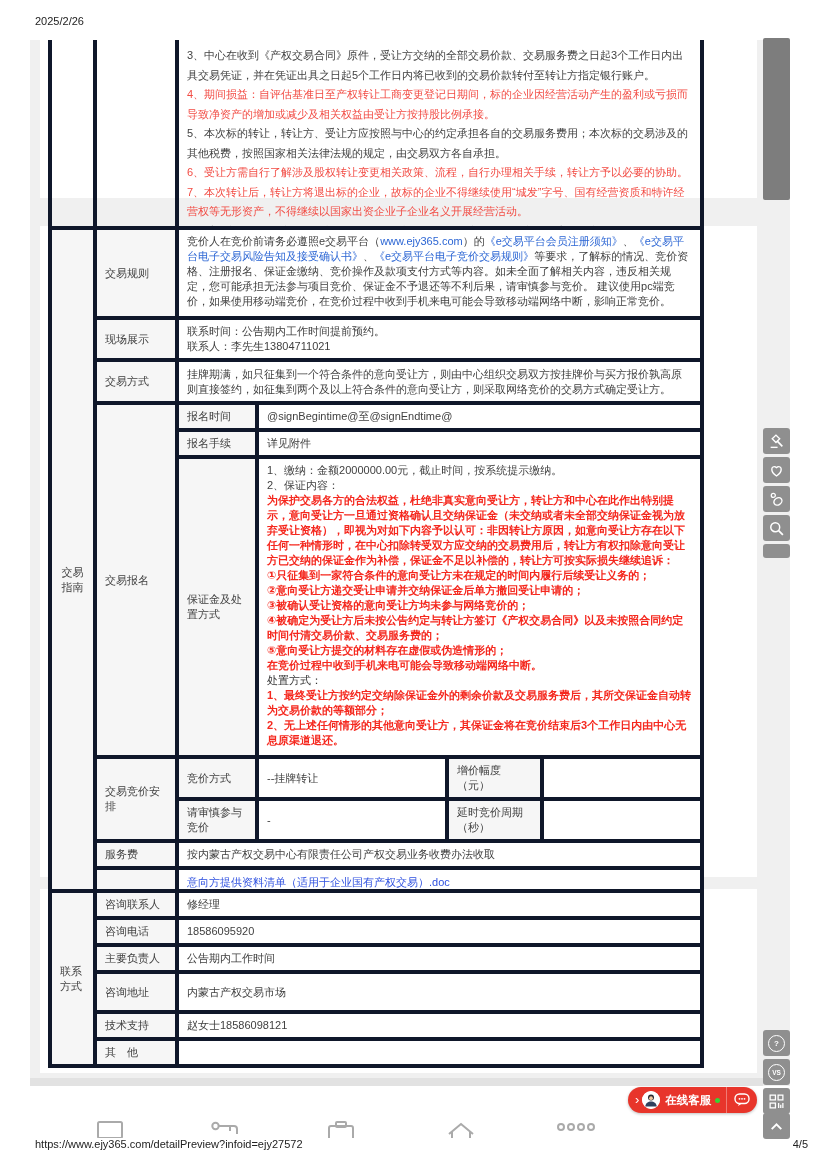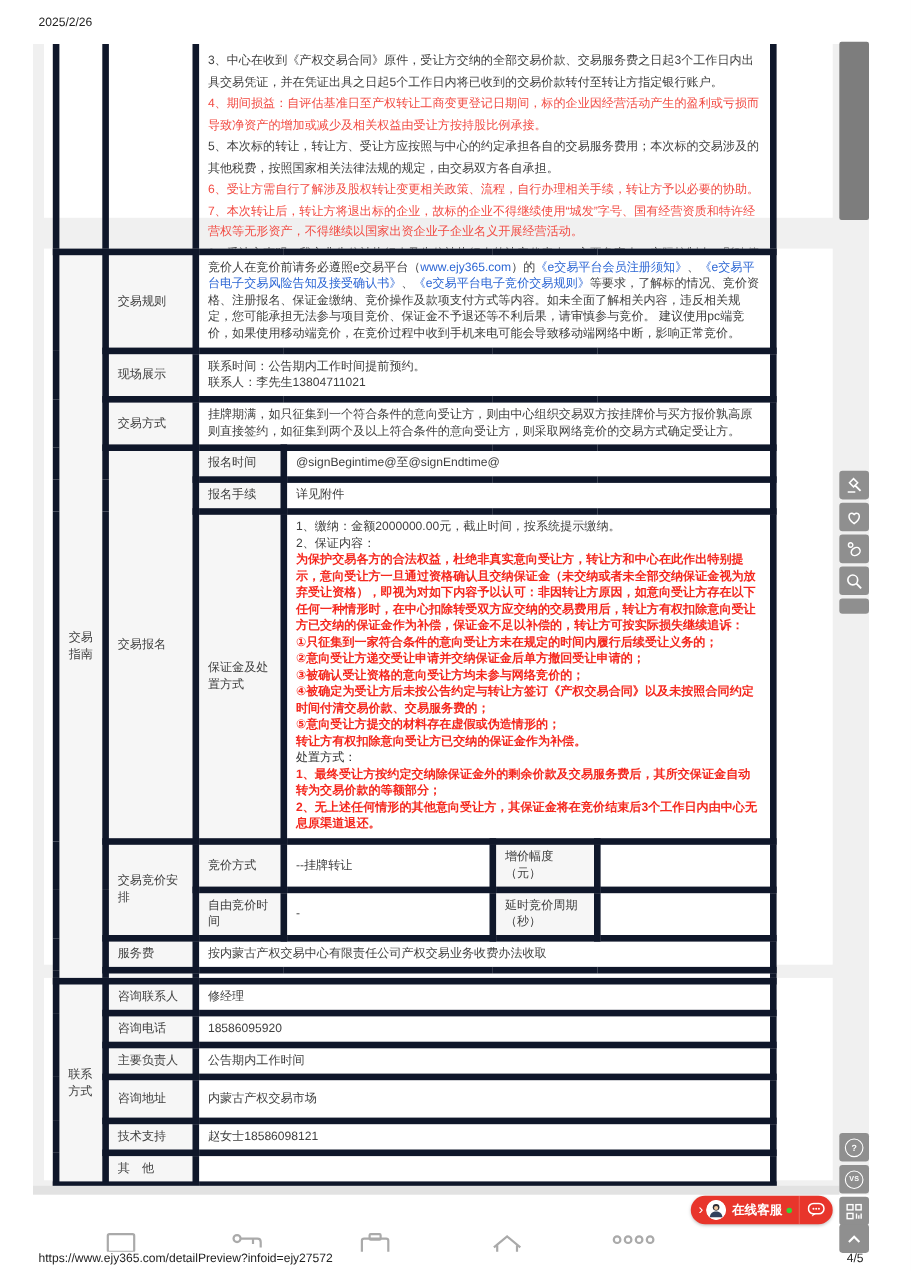--- a/index.html
+++ b/index.html
@@ -2,31 +2,31 @@
 <html><head>
 <meta charset="utf-8">
 <style>
   html,body{margin:0;padding:0;}
   .page{position:relative;width:828px;height:1171px;background:#fff;overflow:hidden;
         font-family:"Liberation Sans","DejaVu Sans",sans-serif;color:#3f3f3f;}
   
   .ph-date{position:absolute;left:35px;top:15px;font-size:11px;color:#222;}
   .ph-title{position:absolute;left:0;right:0;top:15px;text-align:center;font-size:12px;font-weight:bold;color:#222;}
   .pf-url{position:absolute;left:35px;top:1138px;font-size:11px;color:#222;}
-  .pf-page{position:absolute;right:43px;top:1138px;font-size:11px;color:#222;}
+  .pf-page{position:absolute;right:20px;top:1138px;font-size:11px;color:#222;}
   
   .band{position:absolute;left:30px;top:40px;width:760px;height:1046px;background:#f0f0f0;}
   .strip{position:absolute;left:0;top:1038px;width:733px;height:8px;background:#e2e2e2;}
   .card{position:absolute;left:10px;background:#fff;}
   .card1{top:0;width:717px;height:158px;}
   .card2{top:186px;width:717px;height:651px;}
   .card3{top:849px;width:717px;height:184px;}
   
   table{border-collapse:collapse;table-layout:fixed;margin-left:8px;width:652px;font-size:11px;color:#3f3f3f;}
-  td{border:6px solid #0f172a;padding:4px 8px;line-height:15px;vertical-align:middle;word-break:break-all;}
+  td{border:4px solid #0f172a;padding:4px 8px;line-height:15px;vertical-align:middle;word-break:break-all;}
   .t1{height:157px;}
   .t1 td{border-top:none;}
   .t2{height:650px;}
   .t3{height:162px;}
   .lbl{background:#f6f6f6;}
   .valcell{background:#fff;}
   .notice{font-size:11px;line-height:19.5px;vertical-align:top;padding:6px 8px;}
   .ln{display:block;}
   .sg-black{color:#3f3f3f;}
   .sg-blackbold{color:#333;font-weight:normal;}
@@ -129,35 +129,35 @@
           <td class="lbl">保证金及处置方式</td>
           <td class="valcell topv" colspan="3">
                 <div class="ln sg-black">1、缴纳：金额2000000.00元，截止时间，按系统提示缴纳。</div>
                 <div class="ln sg-black">2、保证内容：</div>
                 <div class="ln sg-redbold">为保护交易各方的合法权益，杜绝非真实意向受让方，转让方和中心在此作出特别提示，意向受让方一旦通过资格确认且交纳保证金（未交纳或者未全部交纳保证金视为放弃受让资格），即视为对如下内容予以认可：非因转让方原因，如意向受让方存在以下任何一种情形时，在中心扣除转受双方应交纳的交易费用后，转让方有权扣除意向受让方已交纳的保证金作为补偿，保证金不足以补偿的，转让方可按实际损失继续追诉：</div>
                 <div class="ln sg-redbold">①只征集到一家符合条件的意向受让方未在规定的时间内履行后续受让义务的；</div>
                 <div class="ln sg-redbold">②意向受让方递交受让申请并交纳保证金后单方撤回受让申请的；</div>
                 <div class="ln sg-redbold">③被确认受让资格的意向受让方均未参与网络竞价的；</div>
                 <div class="ln sg-redbold">④被确定为受让方后未按公告约定与转让方签订《产权交易合同》以及未按照合同约定时间付清交易价款、交易服务费的；</div>
                 <div class="ln sg-redbold">⑤意向受让方提交的材料存在虚假或伪造情形的；</div>
-                <div class="ln sg-redbold">转让方有权扣除意向受让方已交纳的保证金作为补偿。</div>
+                <div class="ln sg-redbold">在竞价过程中收到手机来电可能会导致移动端网络中断。</div>
                 <div class="ln sg-blackbold">处置方式：</div>
                 <div class="ln sg-redbold">1、最终受让方按约定交纳除保证金外的剩余价款及交易服务费后，其所交保证金自动转为交易价款的等额部分；</div>
                 <div class="ln sg-redbold">2、无上述任何情形的其他意向受让方，其保证金将在竞价结束后3个工作日内由中心无息原渠道退还。</div>
               </td>
         </tr>
         <tr style="height:22px">
           <td class="lbl" rowspan="2">交易竞价安排</td>
           <td class="lbl">竞价方式</td>
           <td class="valcell">--挂牌转让</td>
           <td class="lbl">增价幅度（元）</td>
           <td class="valcell"></td>
         </tr>
         <tr style="height:42px">
-          <td class="lbl">自由竞价时间</td>
+          <td class="lbl">请审慎参与竞价</td>
           <td class="valcell">-</td>
           <td class="lbl">延时竞价周期（秒）</td>
           <td class="valcell"></td>
         </tr>
         <tr style="height:24px">
           <td class="lbl">服务费</td>
           <td class="valcell" colspan="4">按内蒙古产权交易中心有限责任公司产权交易业务收费办法收取</td>
         </tr>
         <tr style="height:57px">
           <td class="lbl">附件下载</td>

